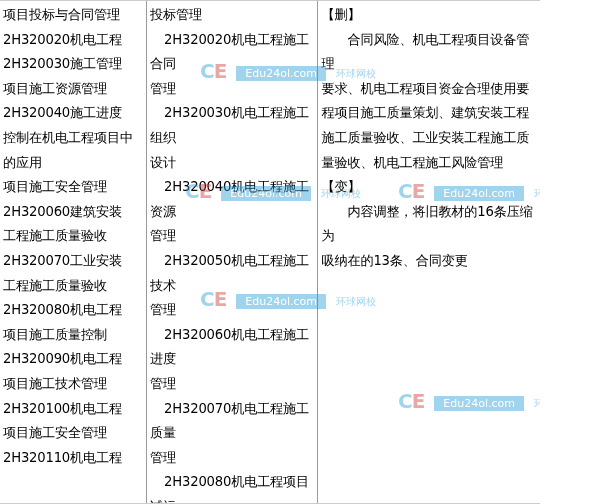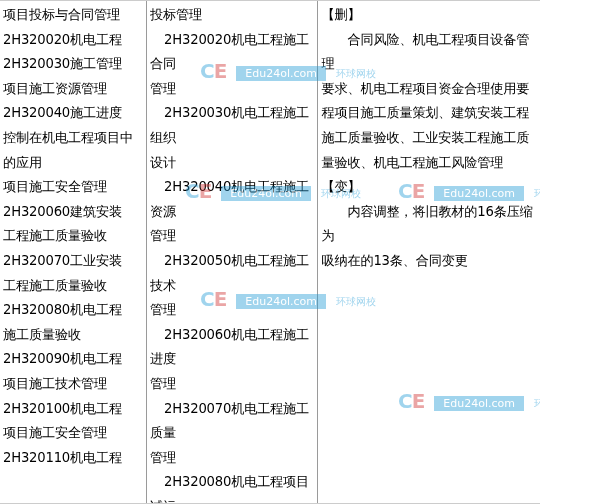--- a/index.html
+++ b/index.html
@@ -101,21 +101,21 @@
       <div class="line">项目施工资源管理</div>
       <div class="line">2H320040施工进度</div>
       <div class="line">控制在机电工程项目中</div>
       <div class="line">的应用</div>
       <div class="line">项目施工安全管理</div>
       <div class="line">2H320060建筑安装</div>
       <div class="line">工程施工质量验收</div>
       <div class="line">2H320070工业安装</div>
       <div class="line">工程施工质量验收</div>
       <div class="line">2H320080机电工程</div>
-      <div class="line">施工质量验收</div>
+      <div class="line">项目施工质量控制</div>
       <div class="line">2H320090机电工程</div>
       <div class="line">项目施工技术管理</div>
       <div class="line">2H320100机电工程</div>
       <div class="line">项目施工安全管理</div>
       <div class="line">2H320110机电工程</div>
     </div>
 
   <div class="col col-mid" id="col-mid">
       <div class="line">投标管理</div>
       <div class="line ind">2H320020机电工程施工合同</div>

